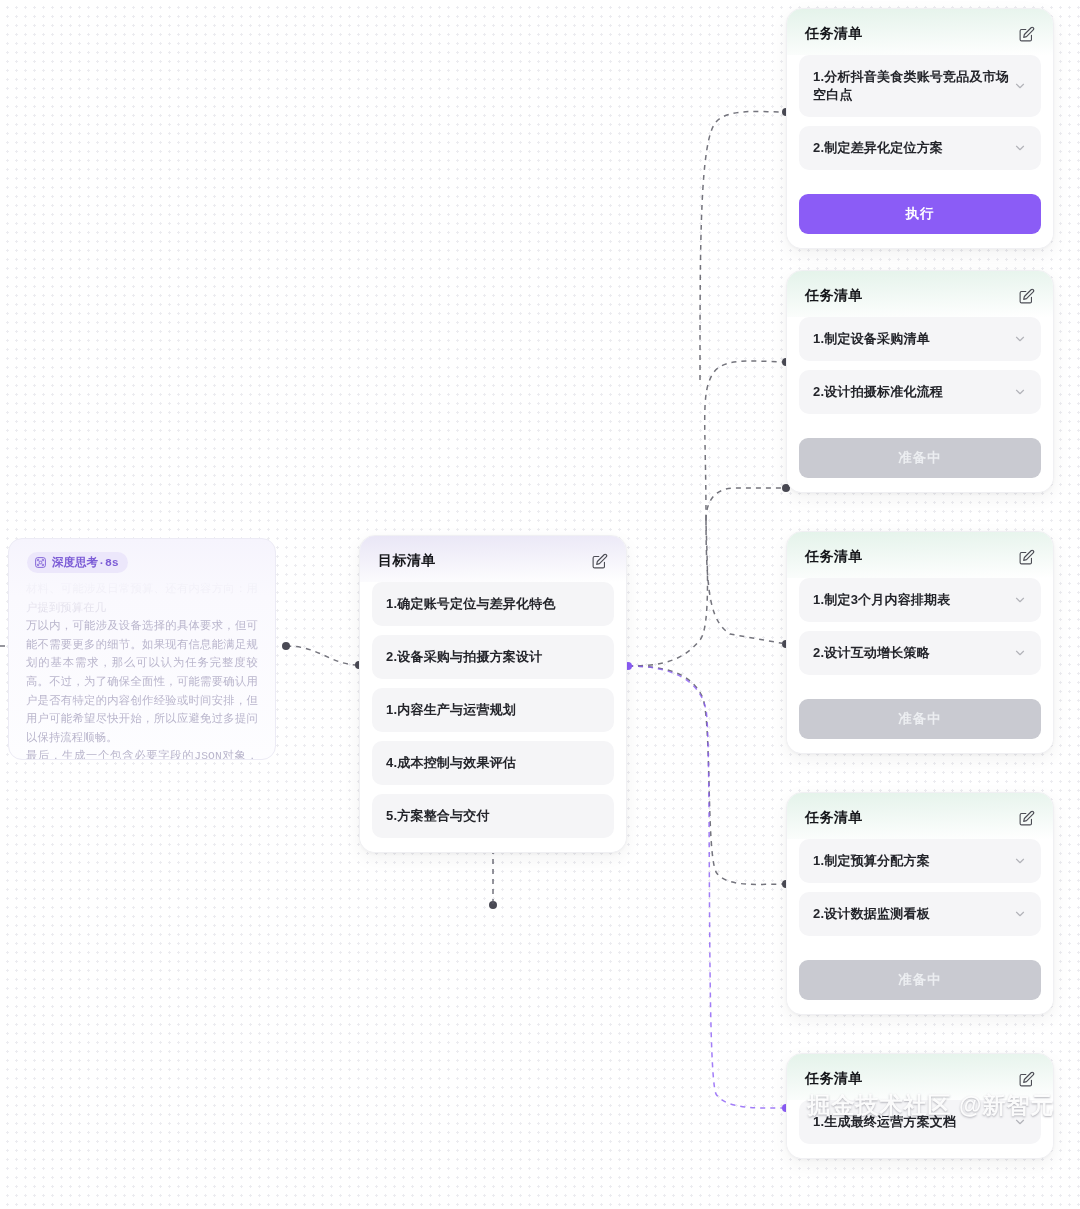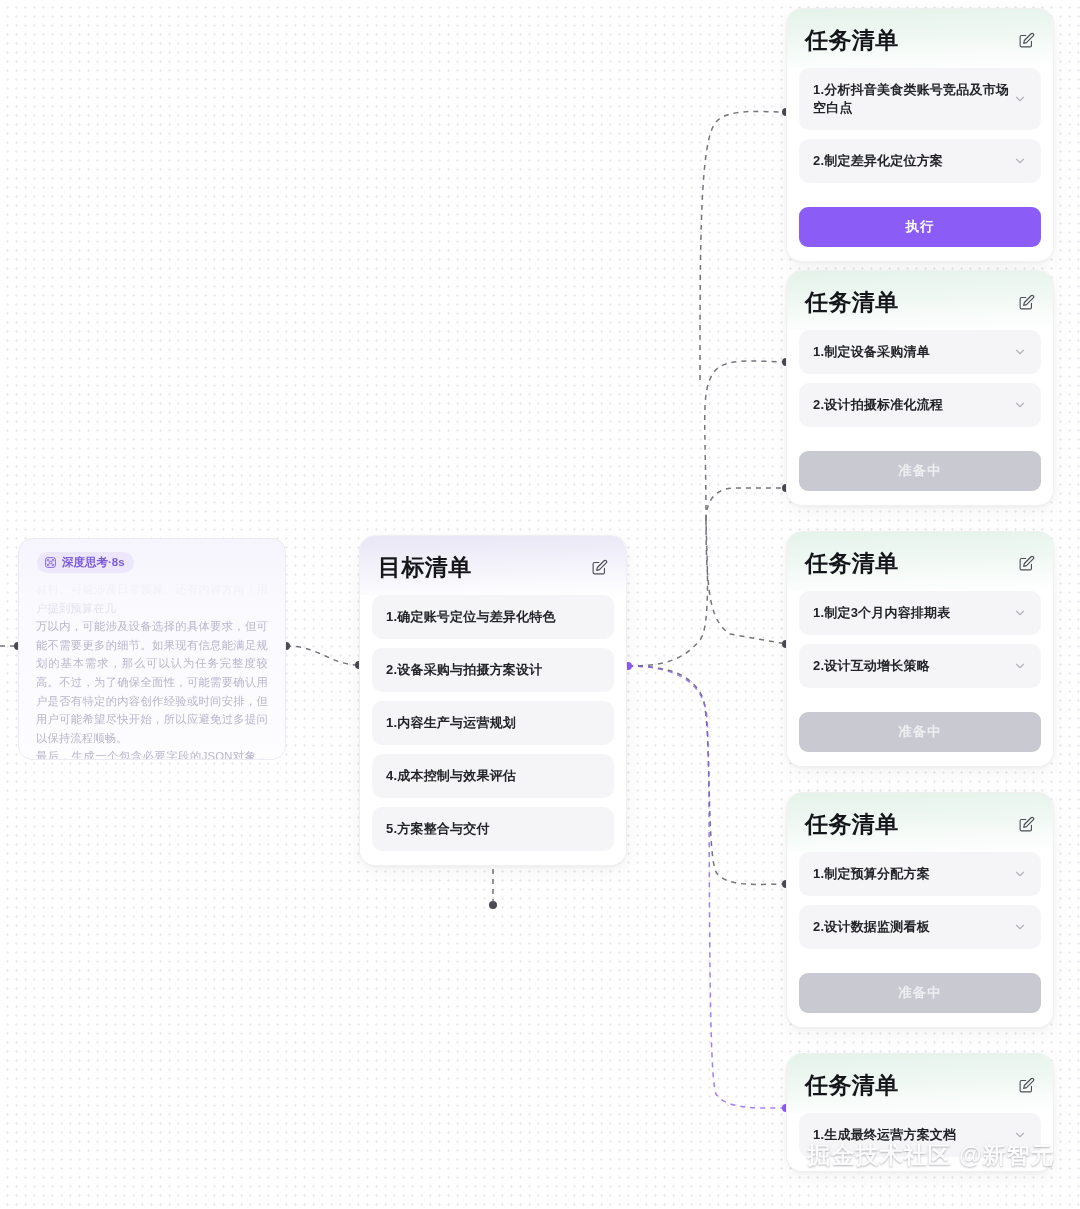--- a/index.html
+++ b/index.html
@@ -47,21 +47,21 @@
     justify-content: space-between;
     padding: 16px 18px 12px 18px;
   }
   .card-head.task {
     background: linear-gradient(178deg, #e4f3ea 0%, #eef7f2 38%, #ffffff 100%);
   }
   .card-head.goal {
     background: linear-gradient(178deg, #e9e6f6 0%, #f1eff9 38%, #ffffff 100%);
   }
   .card-title {
-    font-size: 23px;
+    font-size: 14px;
     font-weight: 700;
     color: #15161a;
     letter-spacing: .4px;
   }
   .edit-icon { display: block; }
   .edit-icon svg { display: block; }
 
   .card-body { padding: 0 12px 14px 12px; background: #ffffff; }
 
   .row {
@@ -95,27 +95,28 @@
     font-weight: 600;
     letter-spacing: 1px;
     cursor: pointer;
   }
   .action-btn.run { background: #8b5cf6; color: #ffffff; }
   .action-btn.wait { background: #c9cad1; color: #eceef1; cursor: default; }
 
   
   #think {
     position: absolute;
-    left: 18px; top: 538px;
+    left: 8px; top: 538px;
     width: 268px; height: 222px;
     background: linear-gradient(180deg, #f6f4fd 0%, #faf9fe 26%, #fdfdff 100%);
     border: 1px solid #ecebf5;
     border-radius: 14px;
     z-index: 3;
     overflow: hidden;
+    font-family: Liberation Mono, monospace;
   }
   #think-badge {
     position: absolute;
     left: 18px; top: 13px;
     display: inline-flex;
     align-items: center;
     gap: 5px;
     background: #ece7fb;
     color: #7c5cd6;
     border-radius: 11px;
@@ -178,21 +179,21 @@
     width: 28px; height: 28px;
     border-radius: 50%;
     background: #f2f2f4;
     border: none;
     cursor: pointer;
   }
 
   
   #watermark {
     position: absolute;
-    left: 790px; top: 1140px;
+    left: 790px; top: 1090px;
     width: 282px;
     text-align: center;
     font-size: 23px;
     font-weight: 700;
     color: rgba(255,255,255,0.93);
     text-shadow: 0 1px 2px rgba(90,90,105,0.45);
     letter-spacing: 1px;
     z-index: 9;
     white-space: nowrap;
   }

